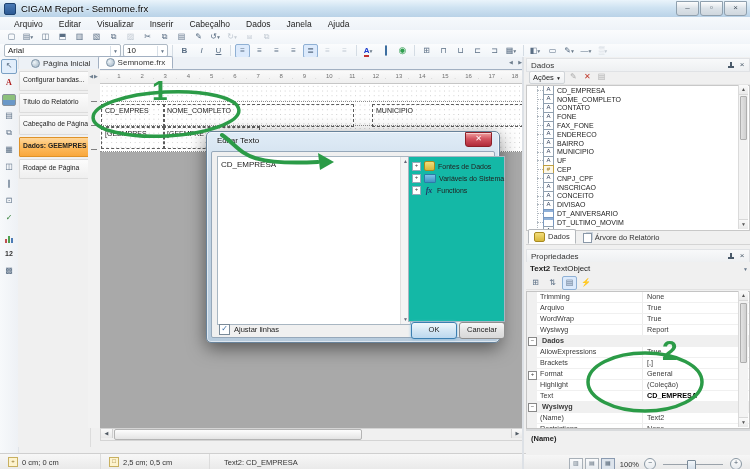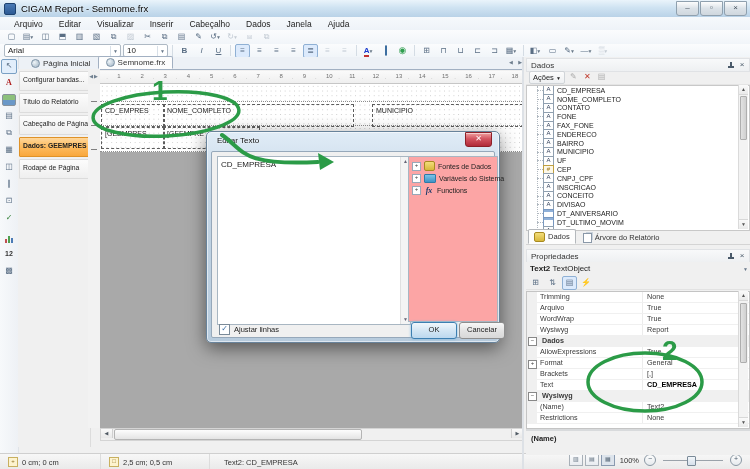--- a/index.html
+++ b/index.html
@@ -78,21 +78,21 @@
   .vsb{position:absolute;width:9px;background:#f3f3f3;border-left:1px solid #dadada}
   .sba{height:9px;font-size:5px;text-align:center;line-height:9px;color:#555;background:linear-gradient(#fafafa,#eaeaea);border-bottom:1px solid #d8d8d8}
   .sba.bot{position:absolute;bottom:0;left:0;right:0;border-top:1px solid #d8d8d8;border-bottom:none}
   .sbt{position:absolute;left:1px;right:1px;background:linear-gradient(90deg,#e2e2e2,#d0d0d0);border:1px solid #aeaeae;border-radius:1px}
 
   
   .pagetabs{left:18px;top:439px;width:504px;height:14px;background:#f0f0f0;border-top:1px solid #d8d8d8;display:flex;align-items:center;gap:3px;padding-left:4px}
   .pagetab{display:flex;align-items:center;gap:3px;font-size:7.5px;height:12px;padding:0 6px;border:1px solid #b8bec4;border-radius:2px 2px 0 0;background:linear-gradient(#fdfdfd,#eff1f3);color:#333}
   .pt-ico{width:7px;height:8px;background:#fff;border:1px solid #8a98a8}
   .pt-ico.code{background:linear-gradient(#fff 0 2px,#e8f0c8 2px)}
-  .statusbar{left:0;top:453px;width:750px;height:16px;background:linear-gradient(#f7f7f7,#e9e9e9);border-top:1px solid #cfcfcf;display:flex;align-items:flex-start;font-size:7.5px;color:#333}
+  .statusbar{left:0;top:453px;width:750px;height:16px;background:linear-gradient(#f7f7f7,#e9e9e9);border-top:1px solid #cfcfcf;display:flex;align-items:flex-end;font-size:7.5px;color:#333}
   .st-item{display:flex;align-items:center;gap:4px;padding:0 8px;height:100%;border-right:1px solid #dcdcdc}
   .sic{width:8px;height:8px;border:1px solid #c8b060;background:#fdf3cf;font-size:6px;line-height:7px;text-align:center;color:#907020}
   .zoomicons{display:flex;gap:2px;align-items:center}
   .zic{width:12px;height:10px;border:1px solid #a8b0b8;background:linear-gradient(#fafbfc,#e8ecf0);font-size:6px;line-height:9px;text-align:center;color:#5a6a7a}
   .zic.pressed{background:#dde4ec;border-color:#8a9ab0}
   .zslider{position:relative;width:64px;height:10px}
   .ztrack{position:absolute;left:2px;right:2px;top:5px;height:1px;background:#9aa2aa}
   .zthumb{position:absolute;left:26px;top:1px;width:7px;height:8px;background:linear-gradient(#f2f6fa,#d6e0ea);border:1px solid #7a8a98;border-radius:1px}
   .zbtn{width:10px;height:10px;border:1px solid #8a98a4;border-radius:50%;background:linear-gradient(#fdfdfd,#e6eaee);font-size:7px;line-height:8px;text-align:center;color:#4a5a6a}
 
@@ -139,21 +139,21 @@
   
   .dialog{left:206px;top:131px;width:292px;height:210px;z-index:40;
           background:linear-gradient(#e0ecf7,#c3d5e5 30%,#b7cbdd);border:1px solid #68839b;border-radius:5px;
           box-shadow:0 5px 18px rgba(0,0,0,.5), inset 0 0 0 1px rgba(255,255,255,.55)}
   .dlg-title{position:absolute;left:10px;top:4px;font-size:8px;color:#111;text-shadow:0 0 3px #fff}
   .dlg-close{position:absolute;right:7px;top:0;width:25px;height:13px;background:linear-gradient(#f0a0a0,#d35460 45%,#b02a38);border:1px solid #8c2028;border-radius:0 0 3px 3px;color:#fff;font-size:8px;line-height:11px;text-align:center;box-shadow:inset 0 1px 0 rgba(255,255,255,.5)}
   .dlg-client{position:absolute;left:4px;right:4px;top:19px;bottom:4px;background:#f0f0f0;border:1px solid #96a8ba;border-radius:2px}
   .dlg-text{position:absolute;left:5px;top:4px;width:186px;height:161px;background:#fff;border:1px solid #a8b6c2;font-size:8px;padding:3px;color:#222}
   .dlg-text .sb{position:absolute;top:0;right:0;bottom:0;width:9px;background:#f4f4f4;border-left:1px solid #e0e0e0;font-size:5px;color:#667;text-align:center}
   .dlg-text .sb .up{line-height:9px}.dlg-text .sb .dn{position:absolute;bottom:0;left:0;right:0;line-height:9px}
-  .dlg-tree{position:absolute;left:196px;top:4px;width:85px;height:161px;background:#fca5a5;border:1px solid #a8b6c2;padding:3px 0 0 3px}
+  .dlg-tree{position:absolute;left:196px;top:4px;width:85px;height:161px;background:#14b8a6;border:1px solid #a8b6c2;padding:3px 7px 0 3px}
   .dtrow{display:flex;align-items:center;gap:3px;height:12px;font-size:7px;color:#222;white-space:nowrap}
   .dt-exp{width:7px;height:7px;border:1px solid #98a8b8;background:#fff;font-size:6px;line-height:5px;text-align:center;color:#444;flex:none}
   .dt-ico{flex:none}
   .dt-ico.database{width:9px;height:8px;background:linear-gradient(#f3dd7a,#d8b83c);border:1px solid #a88a20;border-radius:2px}
   .dt-ico.variable{width:10px;height:7px;background:linear-gradient(#7cc4e8,#3f92c4);border:1px solid #2d7aa8;border-radius:1px}
   .dt-ico.function{font:italic bold 8px "Liberation Serif",serif;color:#203a6a;width:10px;text-align:center}
   .dlg-check{position:absolute;left:7px;top:172px;display:flex;align-items:center;gap:4px;font-size:7.5px;color:#222}
   .cbox{width:9px;height:9px;background:#fff;border:1px solid #7a8a98;font-size:8px;line-height:8px;text-align:center;color:#3a6ea5}
   .dlg-btn{position:absolute;top:170px;width:44px;height:15px;font-size:7.5px;line-height:13px;text-align:center;color:#222;border-radius:3px}
   .dlg-btn.ok{left:199px;background:linear-gradient(#f0f7fc,#d3e6f4 50%,#bcd8ee);border:1px solid #3c7fb1;box-shadow:0 0 3px #7ab8e0}
@@ -523,28 +523,33 @@
         <div class="prow cat">
           <span class="exp">−</span>
           <span class="pname">Dados</span>
         </div>
         <div class="prow">
           <div class="ind"></div>
           <span class="pname">AllowExpressions</span>
           <span class="pval">True</span>
         </div>
         <div class="prow">
+          <div class="ind"></div>
+          <span class="pname">Brackets</span>
+          <span class="pval">[,]</span>
+        </div>
+        <div class="prow">
           <div class="ind"><span class="exp">+</span></div>
           <span class="pname">Format</span>
           <span class="pval">General</span>
         </div>
         <div class="prow">
           <div class="ind"></div>
-          <span class="pname">Brackets</span>
-          <span class="pval">[,]</span>
+          <span class="pname">Highlight</span>
+          <span class="pval">(Coleção)</span>
         </div>
         <div class="prow">
           <div class="ind"></div>
           <span class="pname">Text</span>
           <span class="pval boldv">CD_EMPRESA</span>
         </div>
         <div class="prow cat">
           <span class="exp">−</span>
           <span class="pname">Wysiwyg</span>
         </div>

